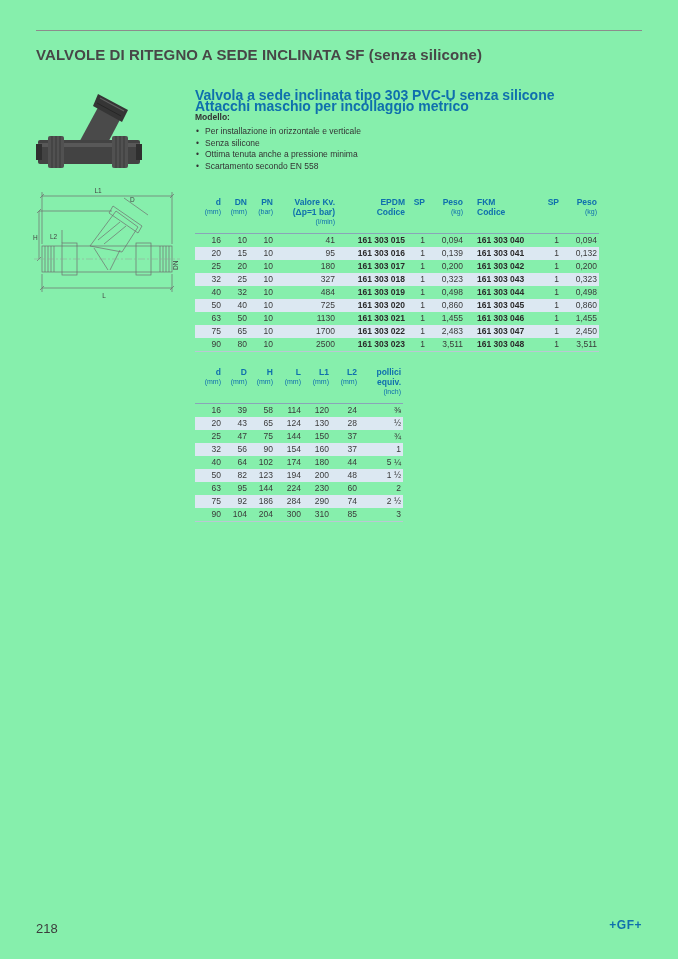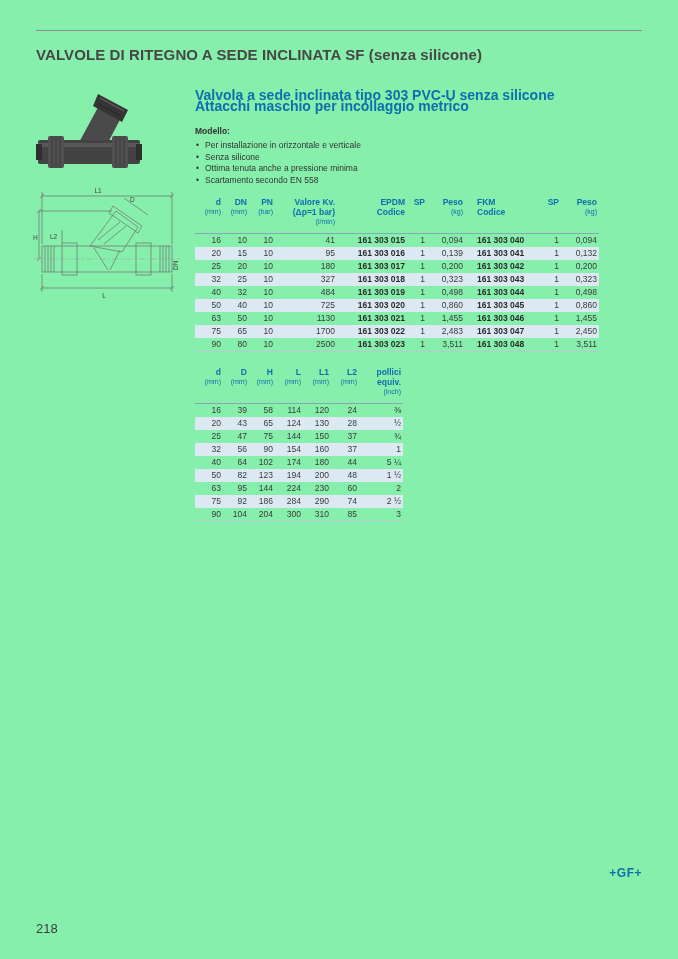--- a/index.html
+++ b/index.html
@@ -5,21 +5,21 @@
   html,body{margin:0;padding:0;background:#ffffff;}
   .page{position:relative;width:678px;height:959px;background:#86efac;
         font-family:"Liberation Sans",sans-serif;color:#3c3c3c;overflow:hidden;}
   .rule-top{position:absolute;left:36px;top:30px;width:606px;height:1px;background:#8c8c8c;}
   .page-title{position:absolute;left:36px;top:36px;font-size:15px;font-weight:bold;
               color:#474747;letter-spacing:0.1px;}
   .photo{position:absolute;left:36px;top:86px;}
   .tech{position:absolute;left:32px;top:184px;}
   .intro{position:absolute;left:195px;top:90px;width:430px;}
   .intro-line{color:#0f6fad;font-weight:bold;font-size:14px;line-height:10.5px;}
-  .modello{margin-top:15px;font-weight:bold;font-size:8.5px;line-height:11px;color:#333;}
+  .modello{margin-top:1px;font-weight:bold;font-size:8.5px;line-height:11px;color:#333;}
   .bullets{list-style:none;margin:3px 0 0 0;padding:0;}
   .bullets li{position:relative;font-size:8.5px;line-height:11.5px;padding-left:10px;color:#333;}
   .bullets li::before{content:"\2022";position:absolute;left:1px;top:0;}
   table{border-collapse:collapse;table-layout:fixed;}
   .t1{position:absolute;left:195px;top:197px;width:368px;}
   .t2{position:absolute;left:195px;top:367px;width:194px;}
   th{vertical-align:top;height:36px;padding:0;color:#0f6fad;border-bottom:1px solid #8aa4b8;}
   .hl{font-weight:bold;font-size:8.5px;line-height:10px;}
   .hu{font-weight:normal;font-size:7px;line-height:9px;}
   td{height:13px;padding:0;font-size:8.5px;line-height:13px;color:#3a3a3a;
@@ -30,21 +30,21 @@
   .t1 .c4{width:60px}.t1 .c5{width:20px}.t1 .c6{width:36px}.t1 .c7{width:62px}
   .t1 .c8{width:20px}.t1 .c9{width:36px}
   .t1 .c0,.t1 .c1,.t1 .c2,.t1 .c3,.t1 .c5,.t1 .c6,.t1 .c8,.t1 .c9{text-align:right;padding-right:2px;}
   .t1 .c4{text-align:right;padding-left:8px;}
   .t1 .c7{text-align:left;padding-left:12px;}
   .t1 td.c4,.t1 td.c7{font-weight:bold;color:#2b2b2b;}
   .t2 .c0{width:26px}.t2 .c1{width:24px}.t2 .c2{width:24px}.t2 .c3{width:26px}
   .t2 .c4{width:26px}.t2 .c5{width:26px}.t2 .c6{width:42px}
   .t2 th,.t2 td{text-align:right;padding-right:2px;}
   .page-number{position:absolute;left:36px;top:921px;font-size:13px;color:#3c3c3c;}
-  .gf-logo{position:absolute;right:36px;top:866px;font-size:12px;font-weight:bold;
+  .gf-logo{position:absolute;right:36px;top:918px;font-size:12px;font-weight:bold;
            color:#0f6fad;letter-spacing:0.5px;}
 </style>
 </head>
 <body>
 
 <div class="page">
 
   <div class="rule-top"></div>
 
   <h1 class="page-title">VALVOLE DI RITEGNO A SEDE INCLINATA SF (senza silicone)</h1>

